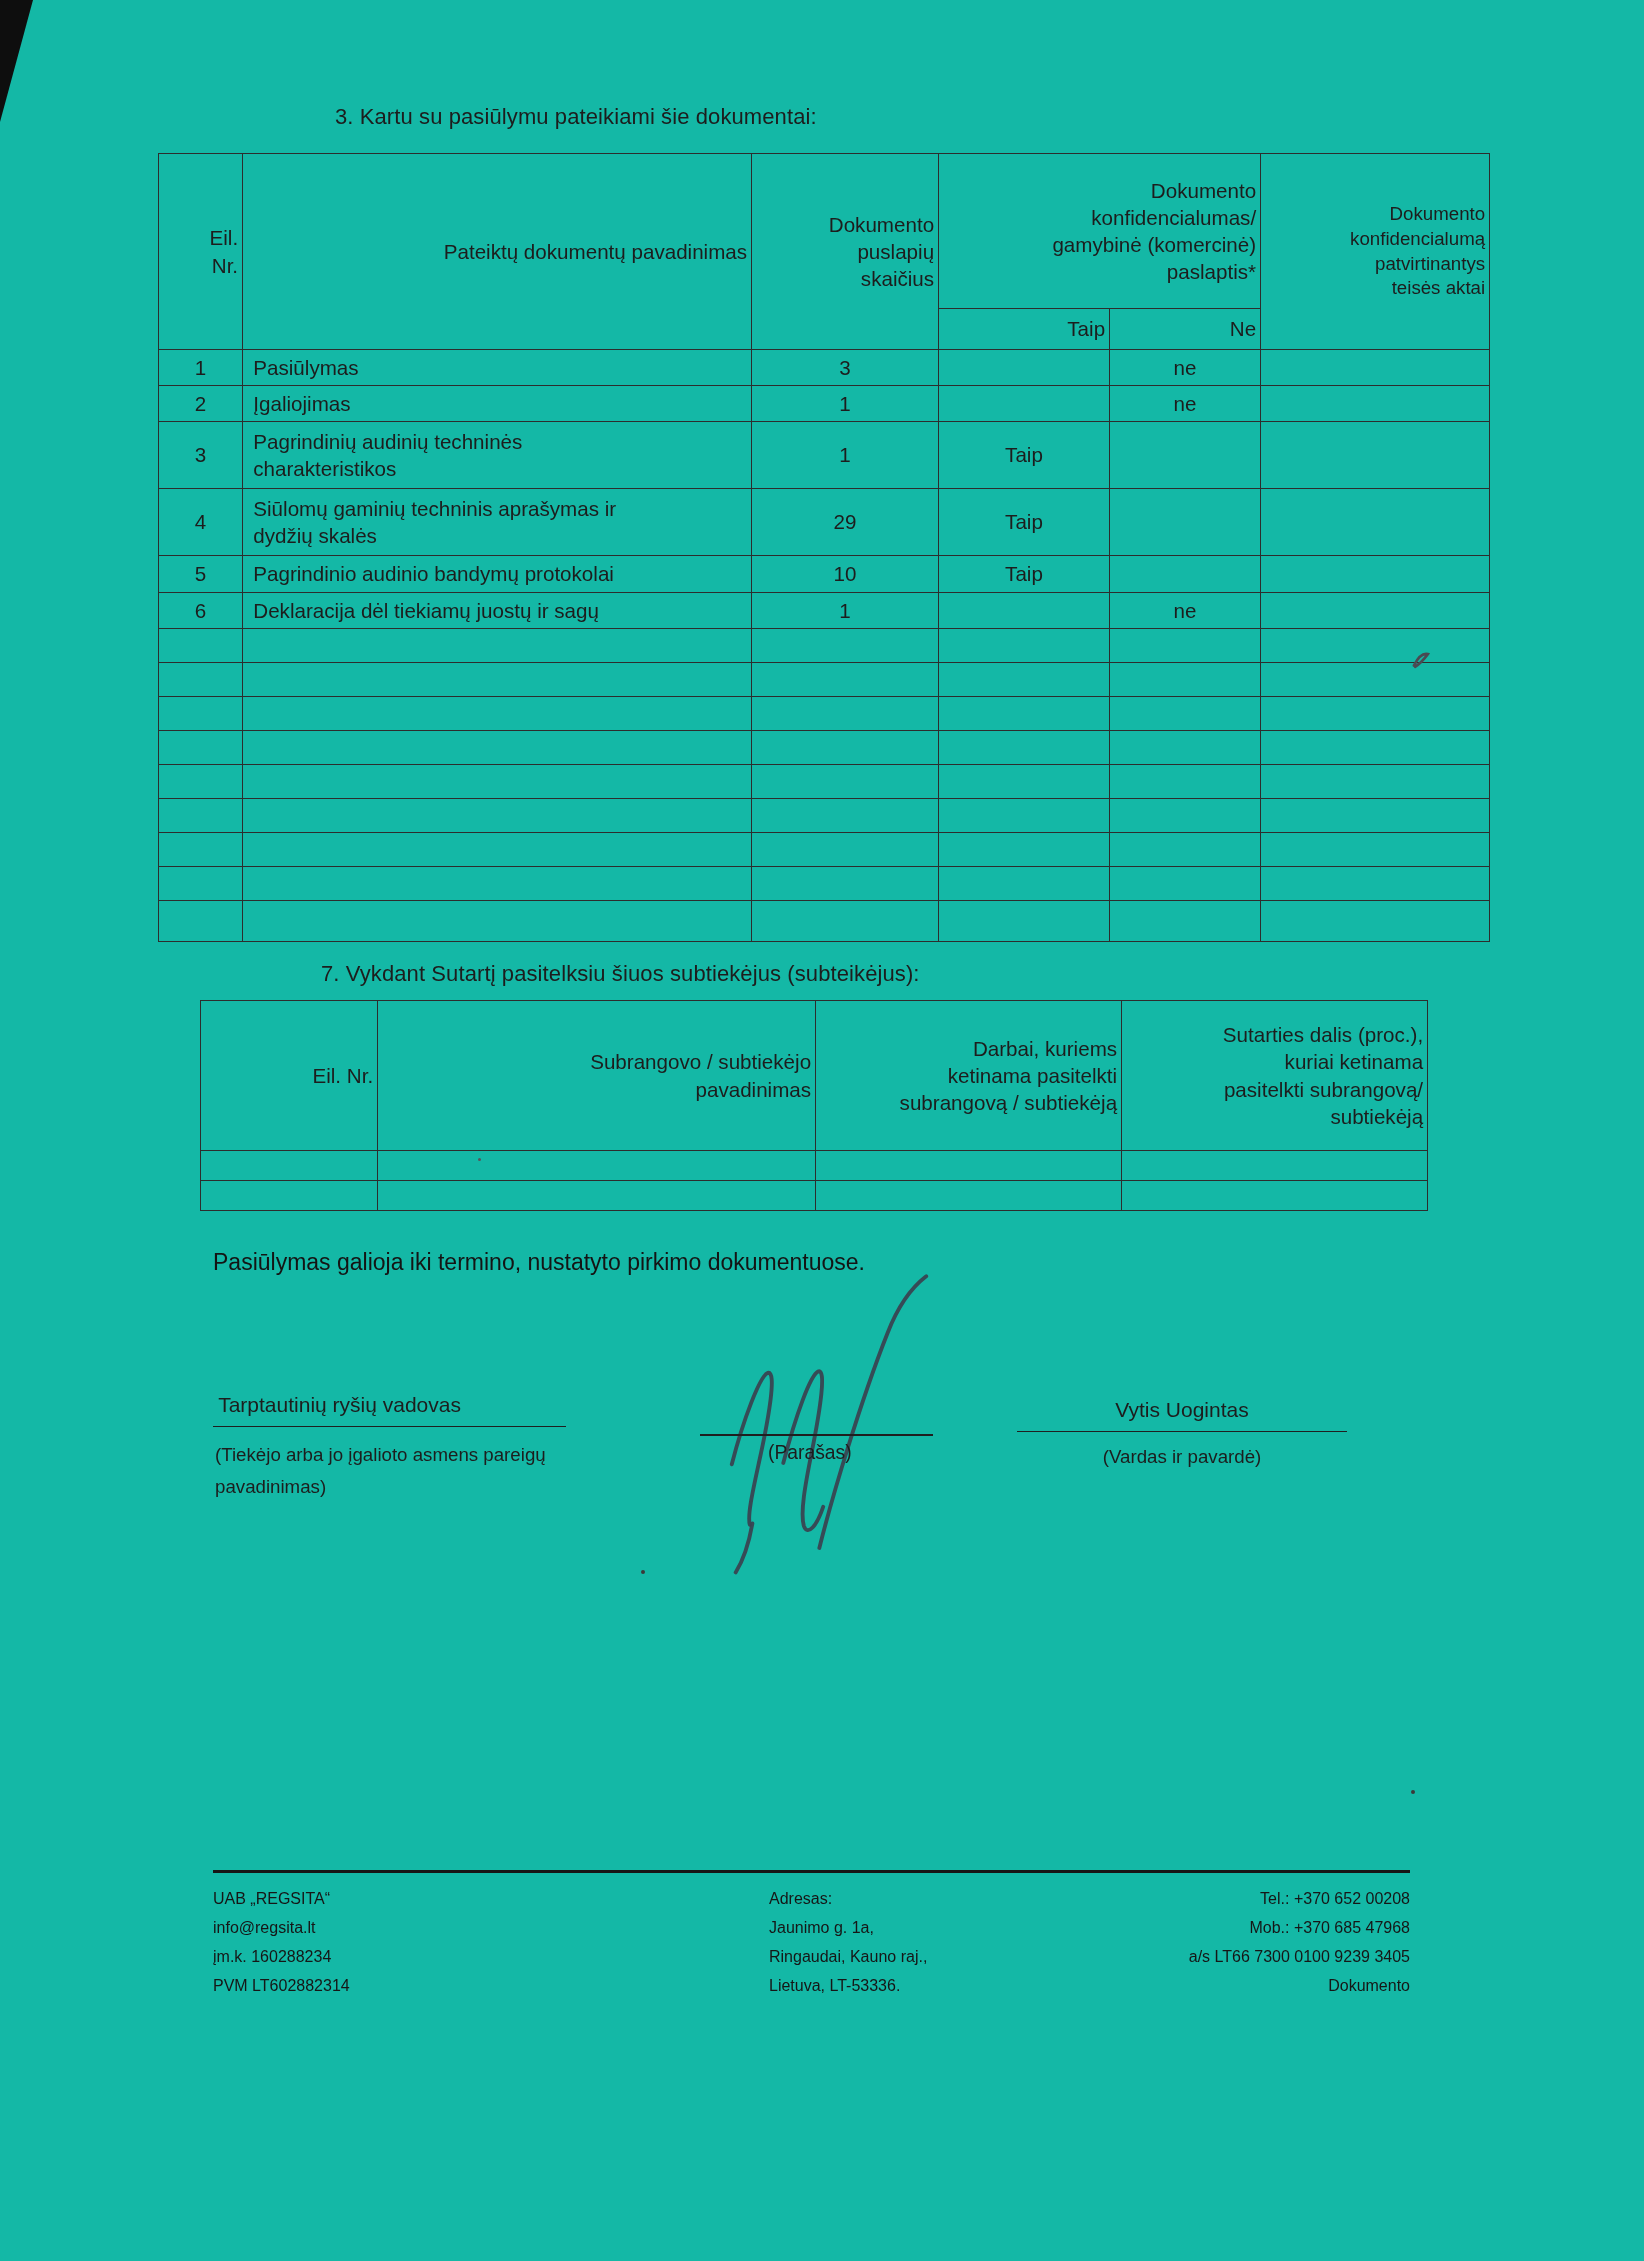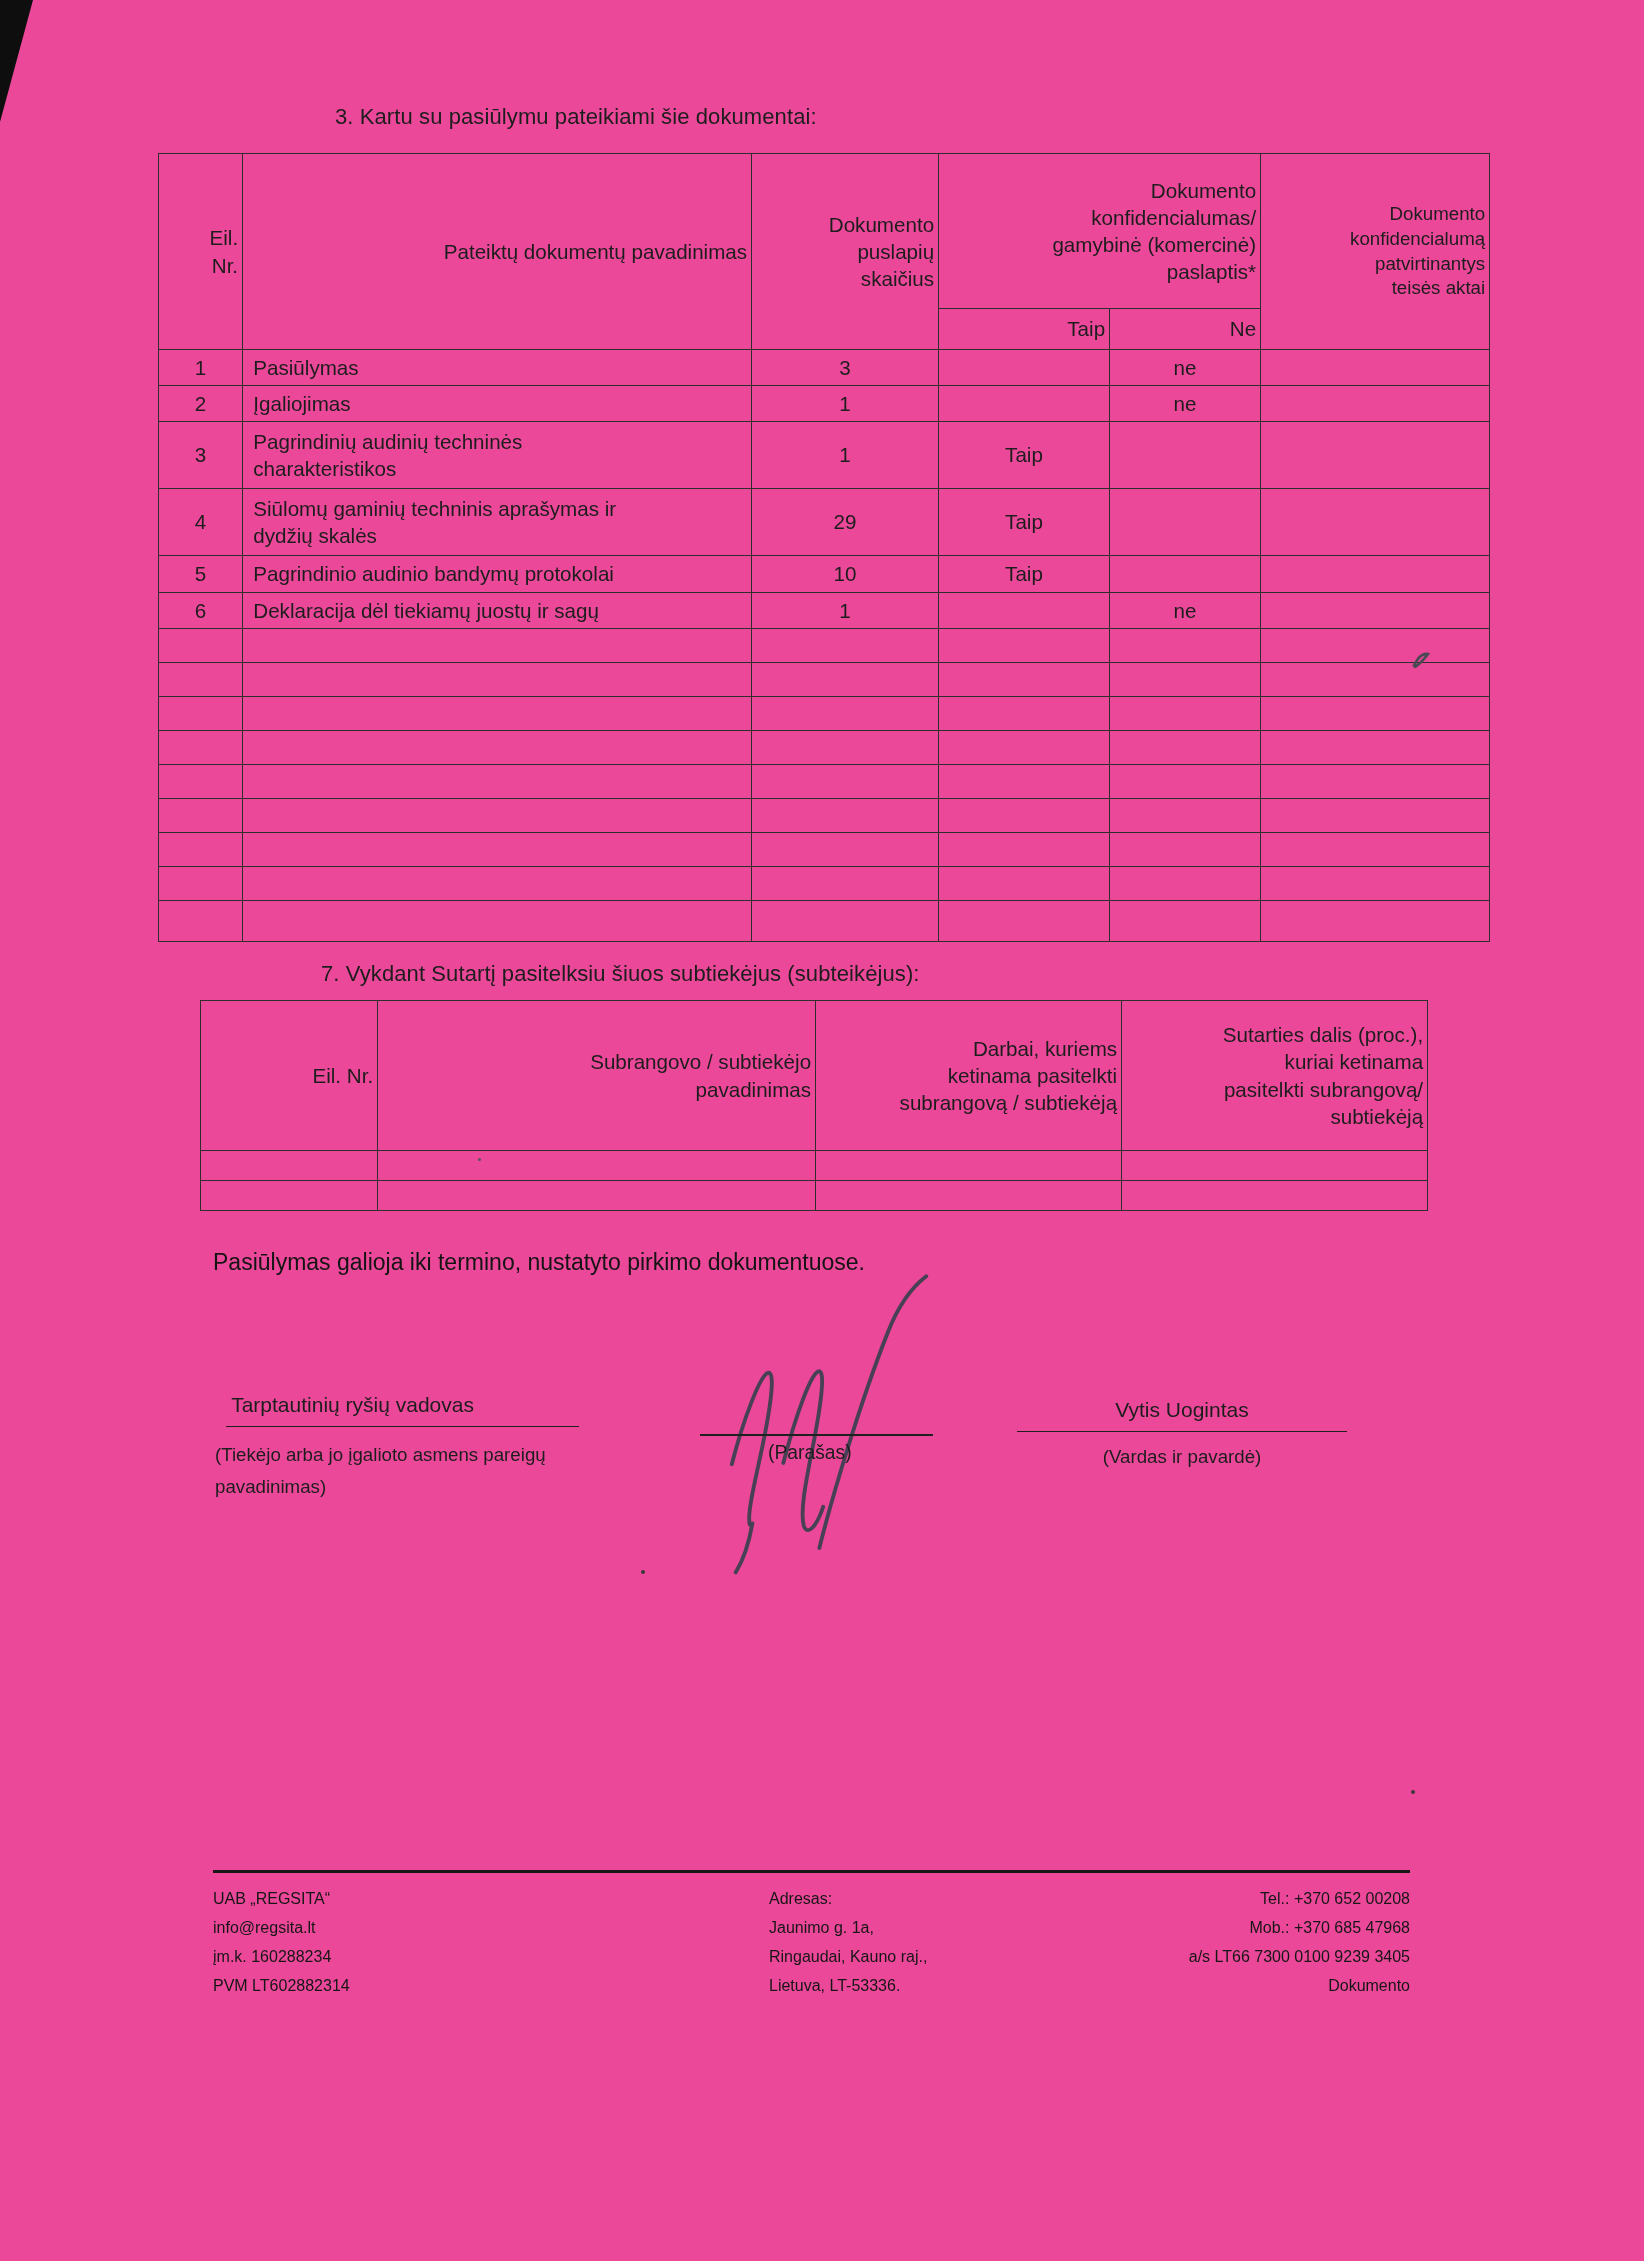--- a/index.html
+++ b/index.html
@@ -1,19 +1,19 @@
 <!DOCTYPE html>
 <html style="font-size:10.3px"><head>
 <meta charset="utf-8">
 <style>
   * { box-sizing: border-box; }
   html, body { margin: 0; padding: 0; background: #ffffff; }
   .page {
     position: relative; width: 1644px; height: 2261px;
-    background: #ec4899; overflow: hidden;
+    background: #14b8a6; overflow: hidden;
     font-family: "Liberation Sans", sans-serif; color: #1d1d1d;
   }
   
   .corner {
     position: absolute; left: 0; top: 0; width: 0; height: 0;
     border-left: 33px solid #0e0e0e; border-bottom: 122px solid transparent;
   }
   .title { position: absolute; font-size: 22px; letter-spacing: 0.1px; }
   #s3-title { left: 335px; top: 104px; }
   #s4-title { left: 321px; top: 961px; }
@@ -36,21 +36,21 @@
   tr.h53 { height: 34px; }
   tr.h64 { height: 41px; }
   tr.h46 { height: 30px; }
 
   #sub-table { left: 200px; top: 1000px; width: 1227px; border: 1.9px solid #2d2d2d; }
   #sub-table thead tr { height: 150px; }
 
   #validity { position: absolute; left: 213px; top: 1249px; font-size: 23px; color: #141414; }
 
   .underlined { border-bottom: 1.9px solid #1f1f1f; position: absolute; }
-  #pos-line { left: 213px; top: 1393px; width: 353px; padding: 0 0 9px 5.2px; font-size: 21px; margin-left: 13px; }
+  #pos-line { left: 213px; top: 1393px; width: 353px; padding: 0 0 9px 5.2px; font-size: 21px; }
   #pos-caption { position: absolute; left: 215px; top: 1439px; font-size: 18.7px; line-height: 32px; }
   #sig-line { position: absolute; left: 700px; top: 1434px; width: 233px; height: 1.9px; background: #1f1f1f; }
   #sig-caption { position: absolute; left: 768px; top: 1442px; font-size: 19.3px; }
   #name-line { left: 1017px; top: 1398px; width: 330px; padding-bottom: 9px; font-size: 21px; text-align: center; }
   #name-caption { position: absolute; left: 1017px; top: 1446px; width: 330px; text-align: center; font-size: 18.7px; }
 
   #sig-svg { position: absolute; left: 670px; top: 1267px; width: 309px; height: 316px; }
   #sig-svg path { fill: none; stroke: #39414f; stroke-width: 6; stroke-linecap: round; opacity: 0.92; }
   #stray-mark { position: absolute; left: 1410px; top: 649px; width: 23px; height: 23px; }
   #stray-mark path { fill: none; stroke: #4a4a52; stroke-width: 4; stroke-linecap: round; }

